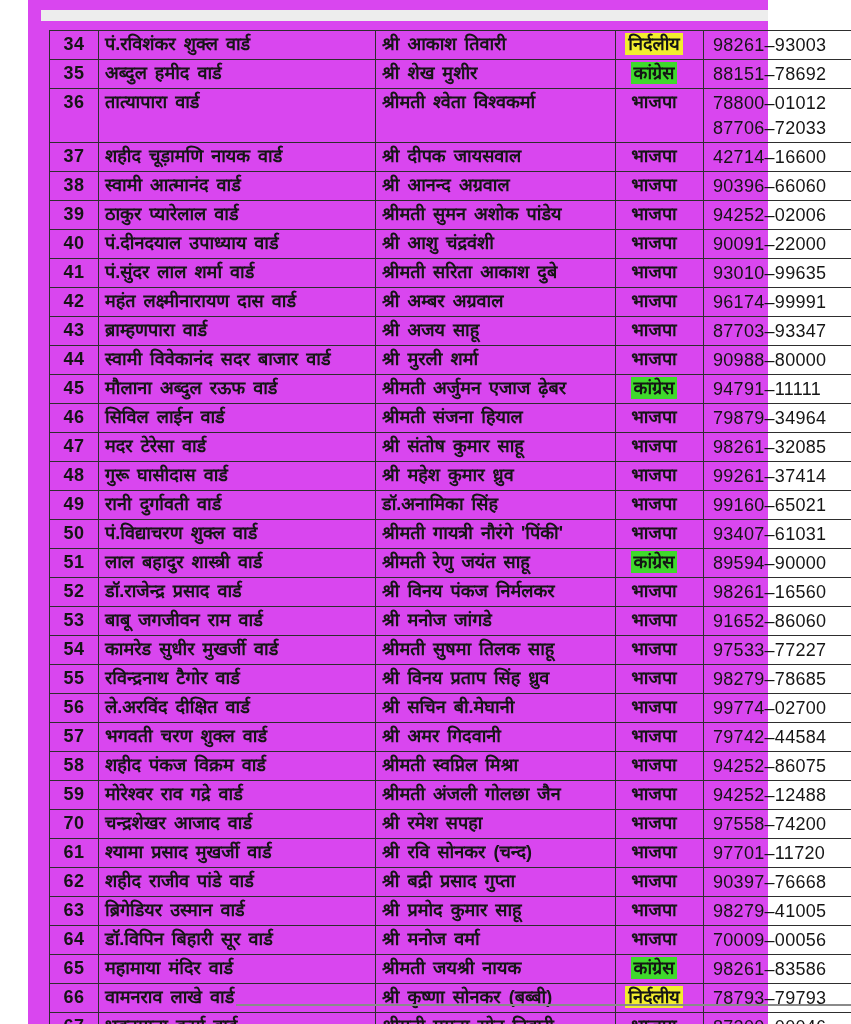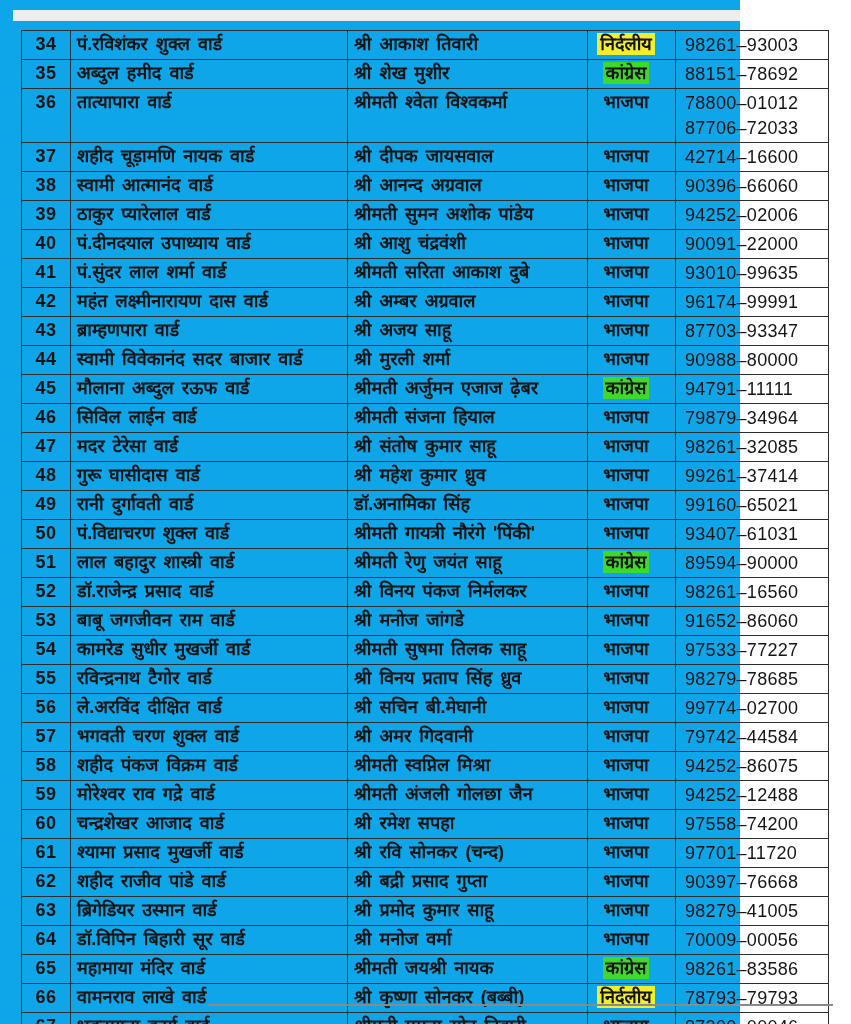--- a/index.html
+++ b/index.html
@@ -9,21 +9,22 @@
     width: 851px;
     height: 1024px;
     overflow: hidden;
     font-family: "Liberation Sans", "DejaVu Sans", sans-serif;
     color: #151515;
   }
   .page {
     position: relative;
     width: 740px;
     height: 1024px;
-    background: #0ea5e9;
+    background: #d946ef;
+    margin-left: 28px;
   }
   .top-scan-band {
     position: absolute;
     left: 13px;
     top: 10px;
     right: 0;
     height: 11px;
     background: #ededed;
   }
   .bottom-scan-line {
@@ -410,21 +411,21 @@
     <td class="name">श्रीमती अंजली गोलछा जैन</td>
     <td class="party">
       <span class="party-label">भाजपा</span>
     </td>
     <td class="phone">
             <div>94252–12488</div>
           </td>
   </tr>
 
   <tr>
-    <td class="serial">60</td>
+    <td class="serial">70</td>
     <td class="ward">चन्द्रशेखर आजाद वार्ड</td>
     <td class="name">श्री रमेश सपहा</td>
     <td class="party">
       <span class="party-label">भाजपा</span>
     </td>
     <td class="phone">
             <div>97558–74200</div>
           </td>
   </tr>
 

